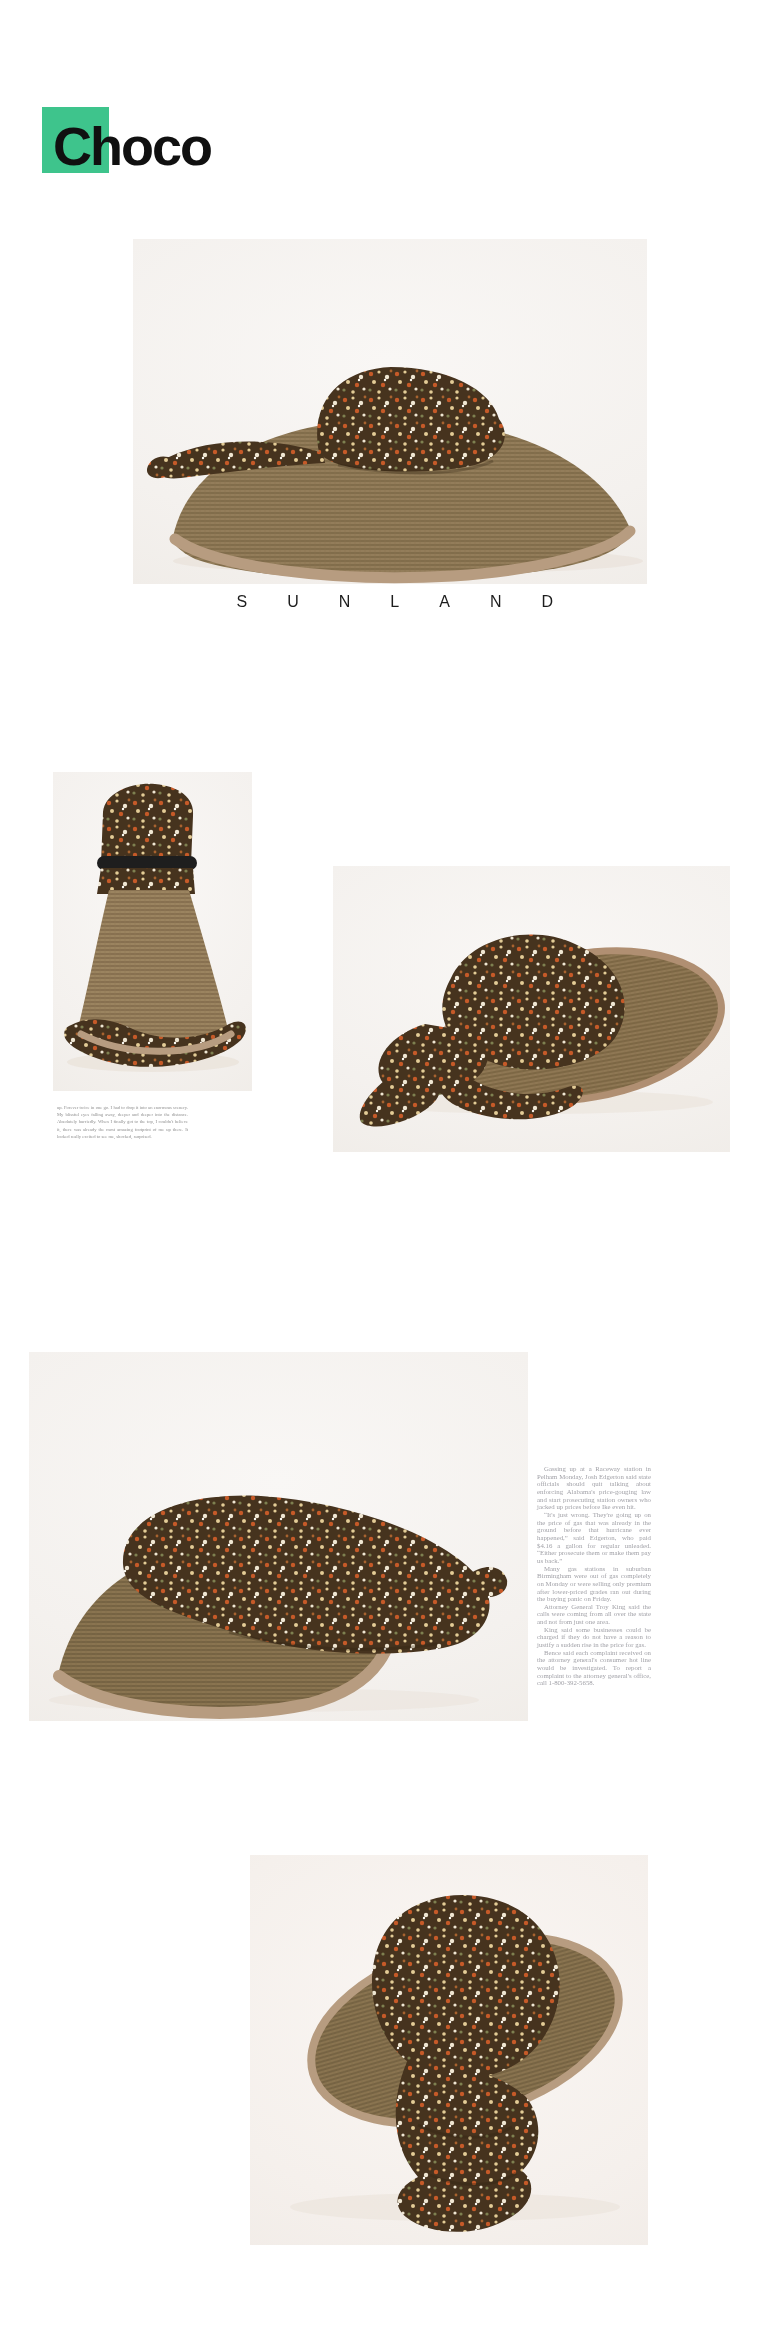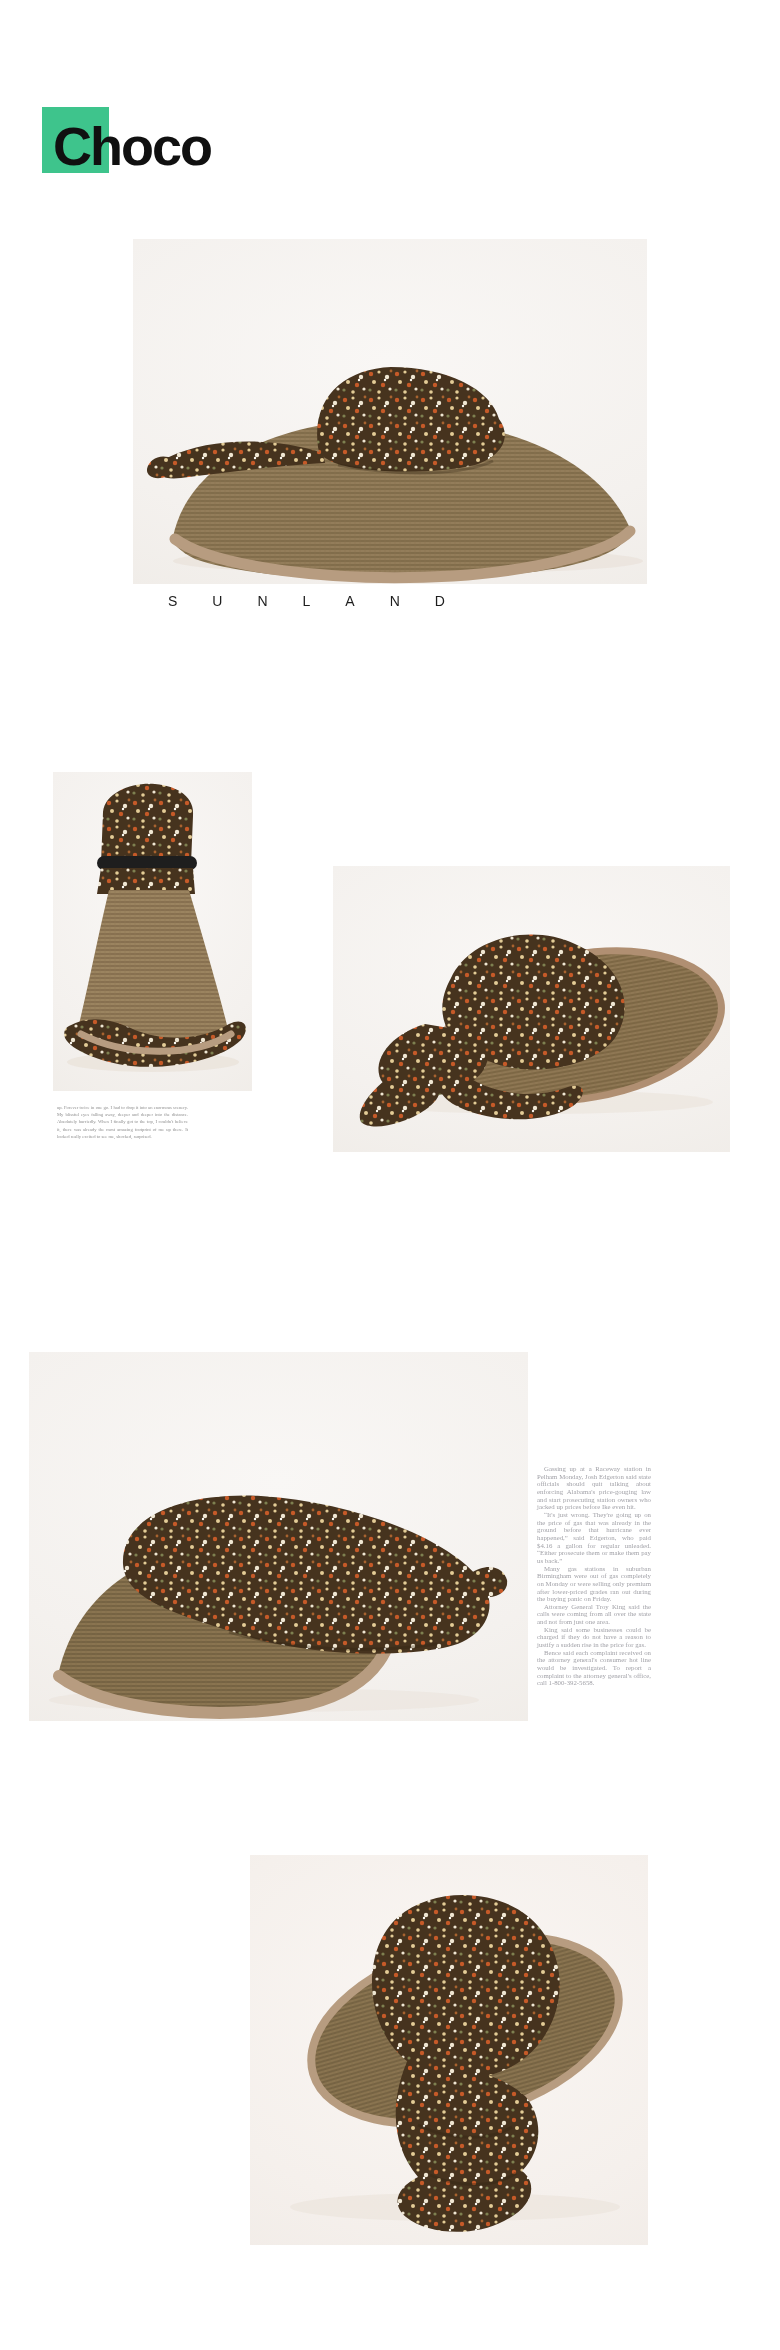--- a/index.html
+++ b/index.html
@@ -16,21 +16,21 @@
   .photo{background:radial-gradient(120% 95% at 50% 35%, #f9f7f5 0%, #f4f1ee 55%, #eeeae5 100%);}
   .photo svg{display:block;width:100%;height:100%;}
   .photo-hero{left:133px;top:195px;width:514px;height:345px;}
   .photo-folded{left:53px;top:728px;width:199px;height:319px;}
   .photo-scarf{left:333px;top:822px;width:397px;height:286px;}
   .photo-closeup{left:29px;top:1308px;width:499px;height:369px;}
   .photo-draped{left:250px;top:1811px;width:398px;height:390px;
                 background:radial-gradient(120% 95% at 50% 40%, #faf6f3 0%, #f5f0ec 55%, #efe9e4 100%);}
 
   
-  .sunland{left:133px;top:549px;width:460px;text-align:left;font-size:14px;
+  .sunland{left:133px;top:549px;width:460px;text-align:right;font-size:16px;
            letter-spacing:2.5em;padding-left:2.5em;box-sizing:border-box;
            color:#1d1d1d;font-family:"Liberation Sans",sans-serif;}
   .caption-small{left:57px;top:1060px;width:131px;font-family:"Liberation Serif",serif;
                  font-size:4.6px;line-height:7.2px;color:#8f8f8f;text-align:justify;}
   .article{left:537px;top:1421px;width:114px;font-family:"Liberation Serif",serif;
            font-size:6.8px;line-height:7.65px;color:#a2a2a8;text-align:justify;}
   .article p{margin:0;text-indent:7px;}
 </style>
 </head>
 <body>

